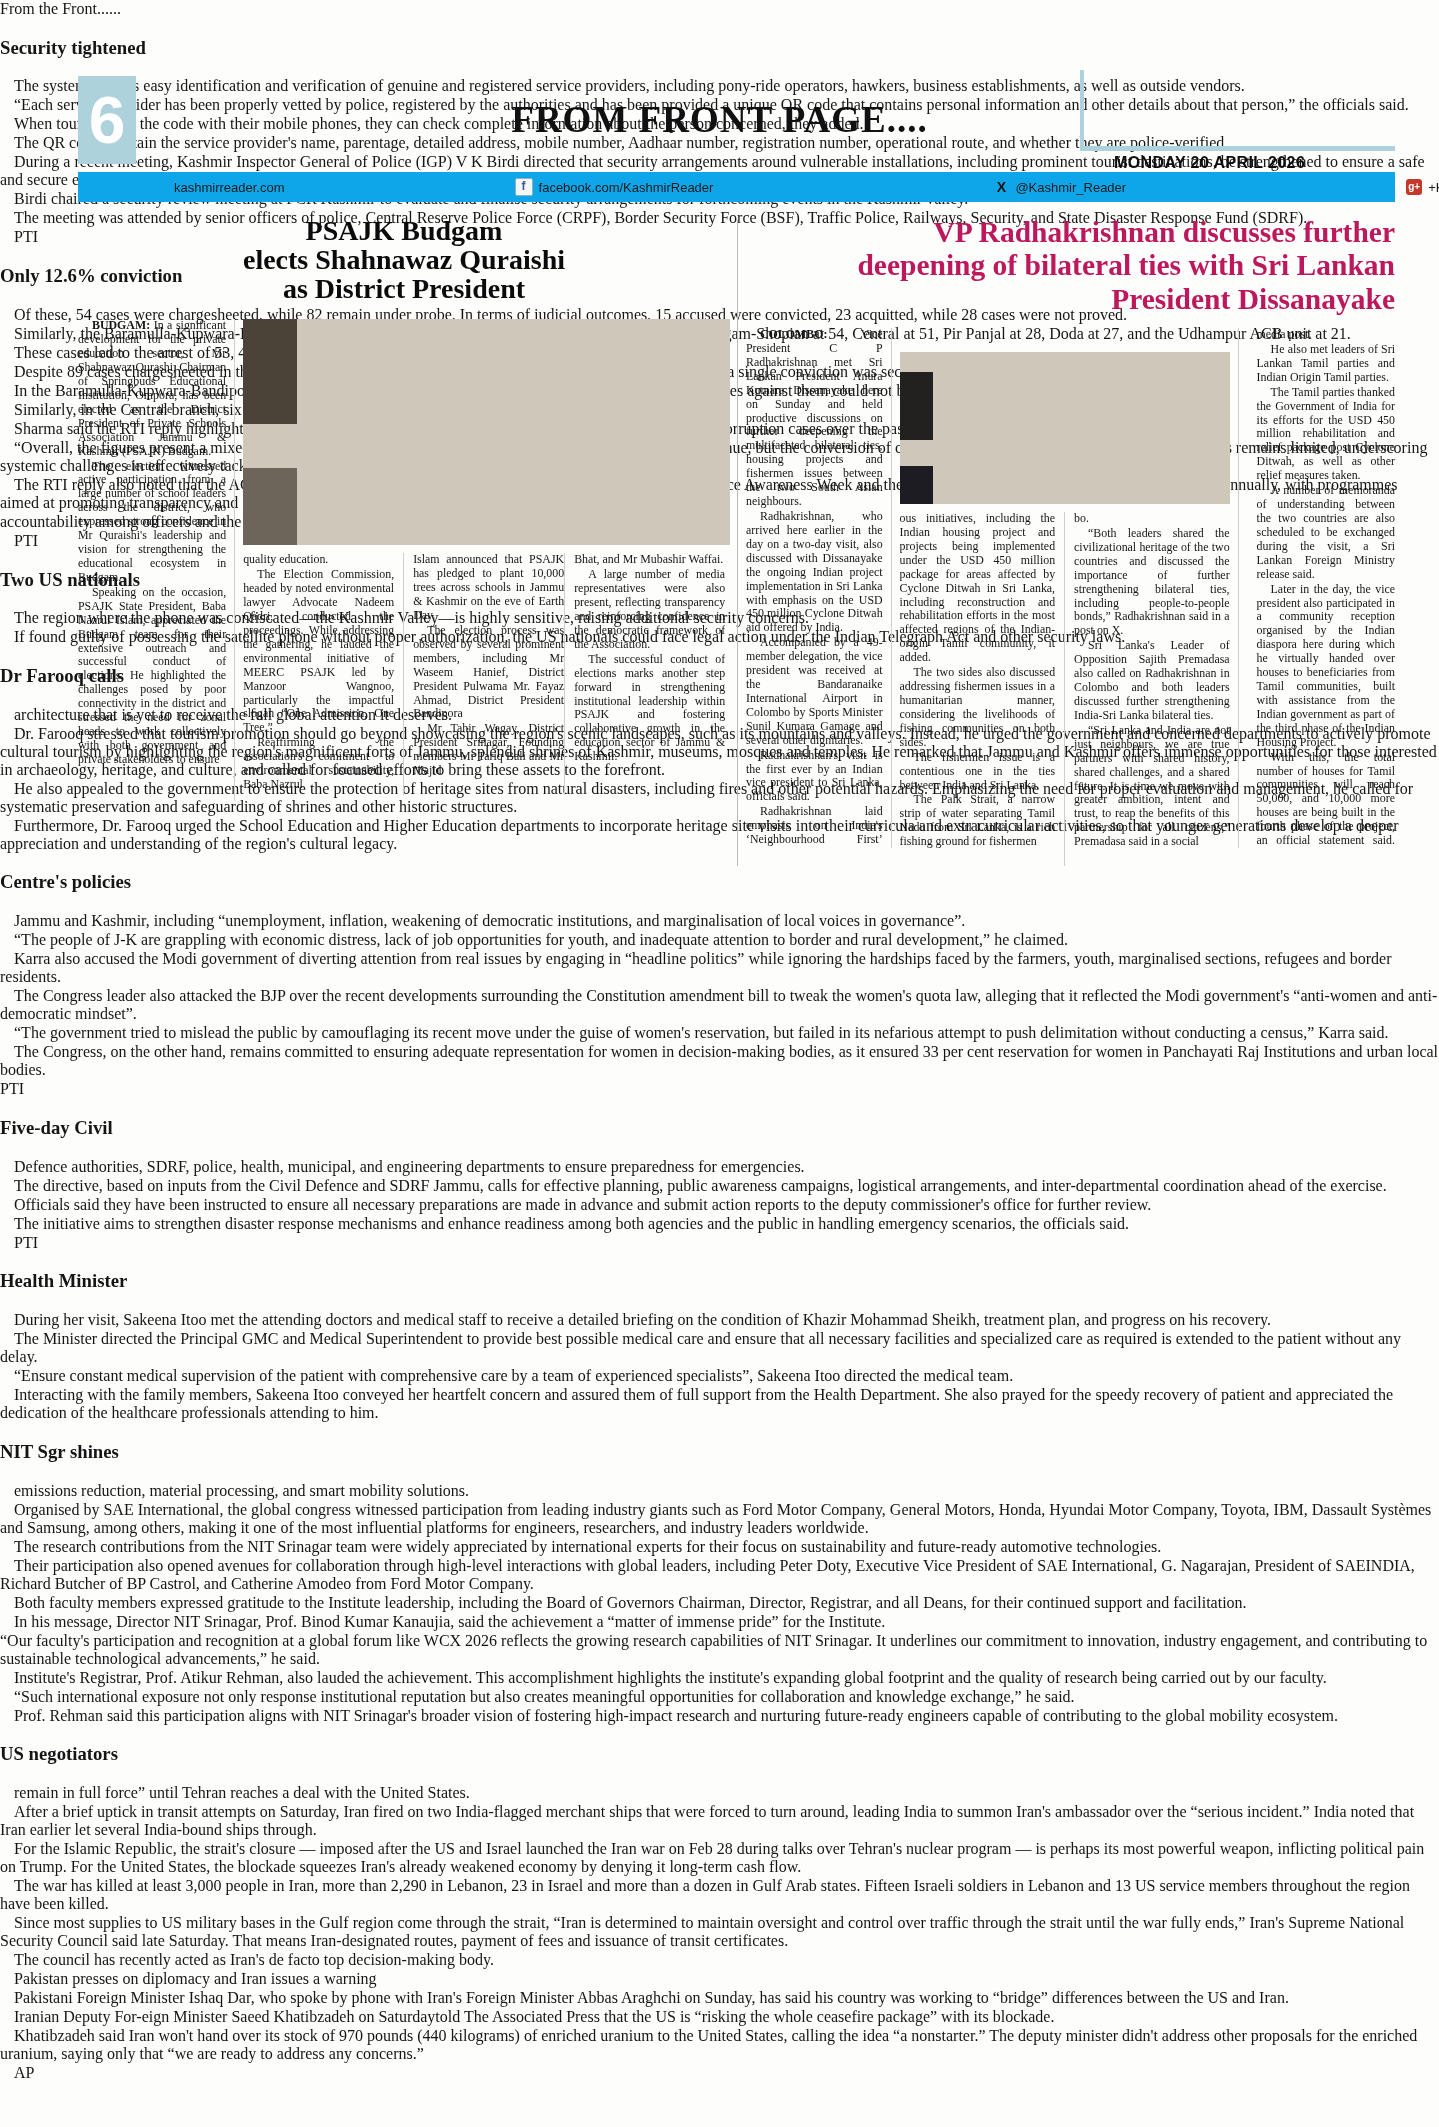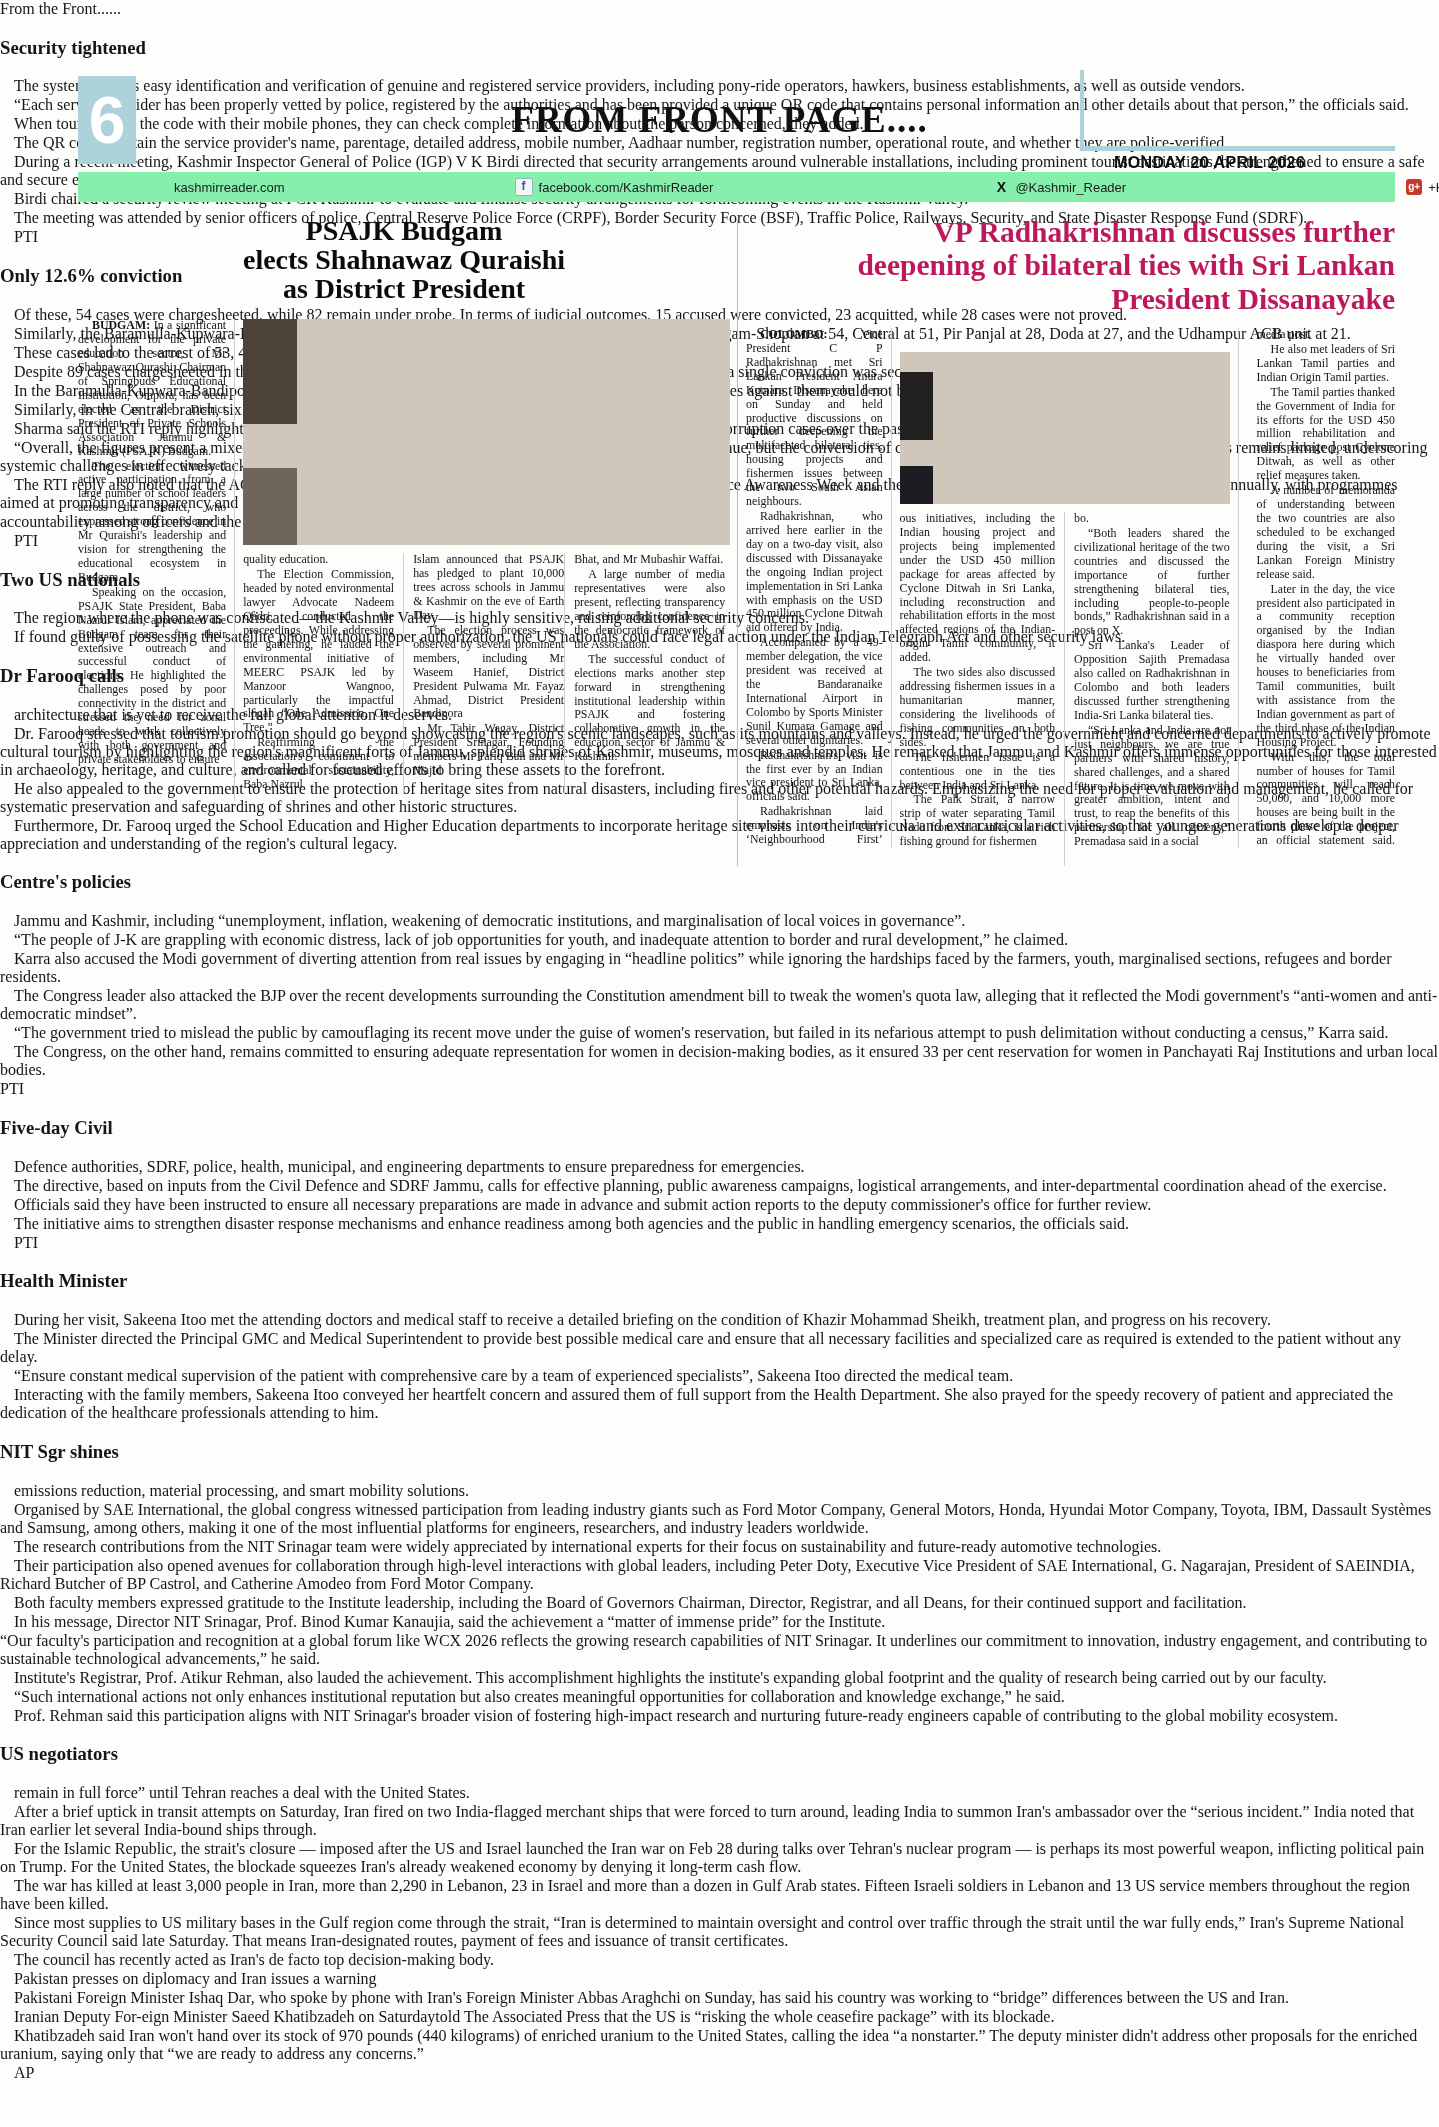--- a/index.html
+++ b/index.html
@@ -9,21 +9,21 @@
   
   .pagenum-box{position:absolute;left:78px;top:76px;width:58px;height:88px;background:#aed2dc;
                display:flex;align-items:center;justify-content:center;}
   .pagenum-box span{color:#ffffff;font-family:"Liberation Sans",sans-serif;font-weight:bold;font-size:66px;line-height:1;}
   .banner{position:absolute;left:0;top:98px;width:100%;text-align:center;
           font-weight:bold;font-size:37px;letter-spacing:1px;color:#111;}
   .date-vline{position:absolute;left:1080px;top:70px;width:4px;height:76px;background:#aed2dc;}
   .date-hline{position:absolute;left:1080px;top:146px;width:315px;height:5px;background:#aed2dc;}
   .date-text{position:absolute;left:1096px;top:154px;font-family:"Liberation Sans",sans-serif;
              font-weight:bold;font-size:16px;letter-spacing:.4px;color:#0d0d0d;padding-left:18px;}
-  .social-bar{position:absolute;left:78px;top:172px;width:1317px;height:30px;background:#86efac;
+  .social-bar{position:absolute;left:78px;top:172px;width:1317px;height:30px;background:#0ea5e9;
               display:flex;align-items:center;font-family:"Liberation Sans",sans-serif;font-size:13px;color:#1c1c1c;}
   .social-item{display:flex;align-items:center;gap:6px;}
   .si-web{margin-left:96px;} .si-fb{margin-left:230px;} .si-x{margin-left:280px;} .si-gp{margin-left:280px;}
   .icon-fb{width:16px;height:16px;background:#f4f7f8;border:1px solid #8fb4bd;border-radius:2px;
            color:#3b5998;font-weight:bold;font-size:12px;line-height:15px;text-align:center;}
   .icon-x{width:16px;height:16px;color:#111;font-weight:bold;font-size:14px;line-height:16px;text-align:center;}
   .icon-gp{width:16px;height:16px;background:#c5392a;border-radius:3px;color:#fff;font-weight:bold;
            font-size:10px;line-height:16px;text-align:center;}
 
   
@@ -294,21 +294,21 @@
         <p class="para">emissions reduction, material processing, and smart mobility solutions.</p>
         <p class="para">Organised by SAE International, the global congress witnessed participation from leading industry giants such as Ford Motor Company, General Motors, Honda, Hyundai Motor Company, Toyota, IBM, Dassault Systèmes and Samsung, among others, making it one of the most influential platforms for engineers, researchers, and industry leaders worldwide.</p>
         <p class="para">The research contributions from the NIT Srinagar team were widely appreciated by international experts for their focus on sustainability and future-ready automotive technologies.</p>
         <p class="para">Their participation also opened avenues for collaboration through high-level interactions with global leaders, including Peter Doty, Executive Vice President of SAE International, G. Nagarajan, President of SAEINDIA, Richard Butcher of BP Castrol, and Catherine Amodeo from Ford Motor Company.</p>
         <p class="para">Both faculty members expressed gratitude to the Institute leadership, including the Board of Governors Chairman, Director, Registrar, and all Deans, for their continued support and facilitation.</p>
         <p class="para">In his message, Director NIT Srinagar, Prof. Binod Kumar Kanaujia, said the achievement a “matter of immense pride” for the Institute.</p>
       </div>
     <div class="front-col col-cont">
         <p class="para">“Our faculty's participation and recognition at a global forum like WCX 2026 reflects the growing research capabilities of NIT Srinagar. It underlines our commitment to innovation, industry engagement, and contributing to sustainable technological advancements,” he said.</p>
         <p class="para">Institute's Registrar, Prof. Atikur Rehman, also lauded the achievement. This accomplishment highlights the institute's expanding global footprint and the quality of research being carried out by our faculty.</p>
-        <p class="para">“Such international actions not only enhances institutional reputation but also creates meaningful opportunities for collaboration and knowledge exchange,” he said.</p>
+        <p class="para">“Such international exposure not only response institutional reputation but also creates meaningful opportunities for collaboration and knowledge exchange,” he said.</p>
         <p class="para">Prof. Rehman said this participation aligns with NIT Srinagar's broader vision of fostering high-impact research and nurturing future-ready engineers capable of contributing to the global mobility ecosystem.</p>
         <h3 class="sec-head">US negotiators</h3>
         <p class="para">remain in full force” until Tehran reaches a deal with the United States.</p>
         <p class="para">After a brief uptick in transit attempts on Saturday, Iran fired on two India-flagged merchant ships that were forced to turn around, leading India to summon Iran's ambassador over the “serious incident.” India noted that Iran earlier let several India-bound ships through.</p>
         <p class="para">For the Islamic Republic, the strait's closure — imposed after the US and Israel launched the Iran war on Feb 28 during talks over Tehran's nuclear program — is perhaps its most powerful weapon, inflicting political pain on Trump. For the United States, the blockade squeezes Iran's already weakened economy by denying it long-term cash flow.</p>
         <p class="para">The war has killed at least 3,000 people in Iran, more than 2,290 in Lebanon, 23 in Israel and more than a dozen in Gulf Arab states. Fifteen Israeli soldiers in Lebanon and 13 US service members throughout the region have been killed.</p>
         <p class="para">Since most supplies to US military bases in the Gulf region come through the strait, “Iran is determined to maintain oversight and control over traffic through the strait until the war fully ends,” Iran's Supreme National Security Council said late Saturday. That means Iran-designated routes, payment of fees and issuance of transit certificates.</p>
         <p class="para">The council has recently acted as Iran's de facto top decision-making body.</p>
         <p class="para">Pakistan presses on diplomacy and Iran issues a warning</p>
         <p class="para">Pakistani Foreign Minister Ishaq Dar, who spoke by phone with Iran's Foreign Minister Abbas Araghchi on Sunday, has said his country was working to “bridge” differences between the US and Iran.</p>

